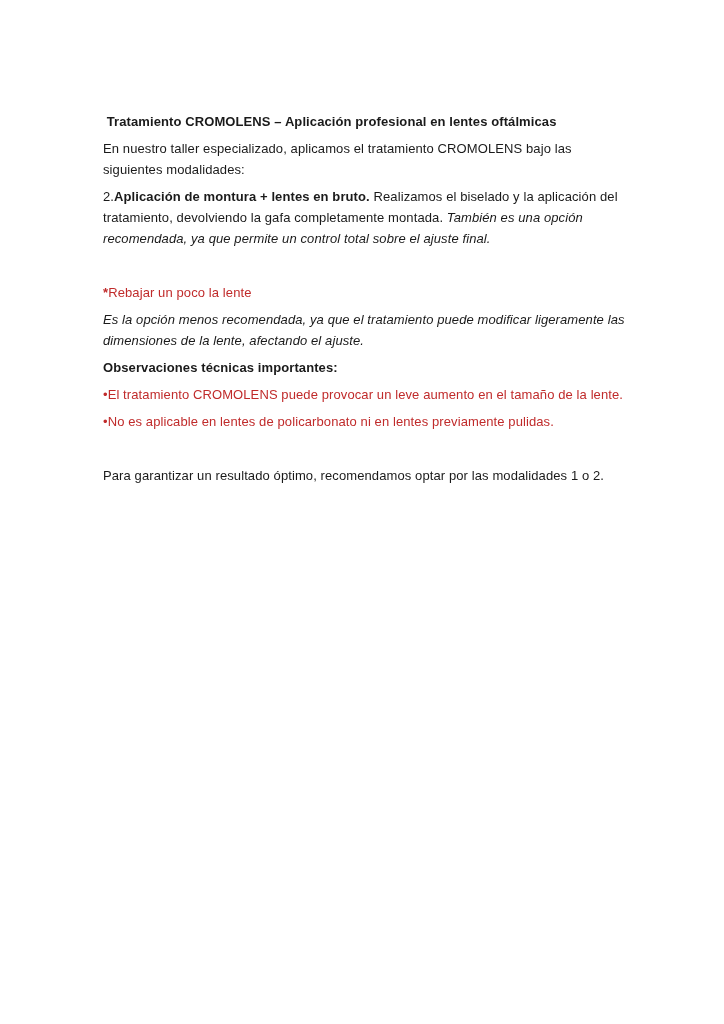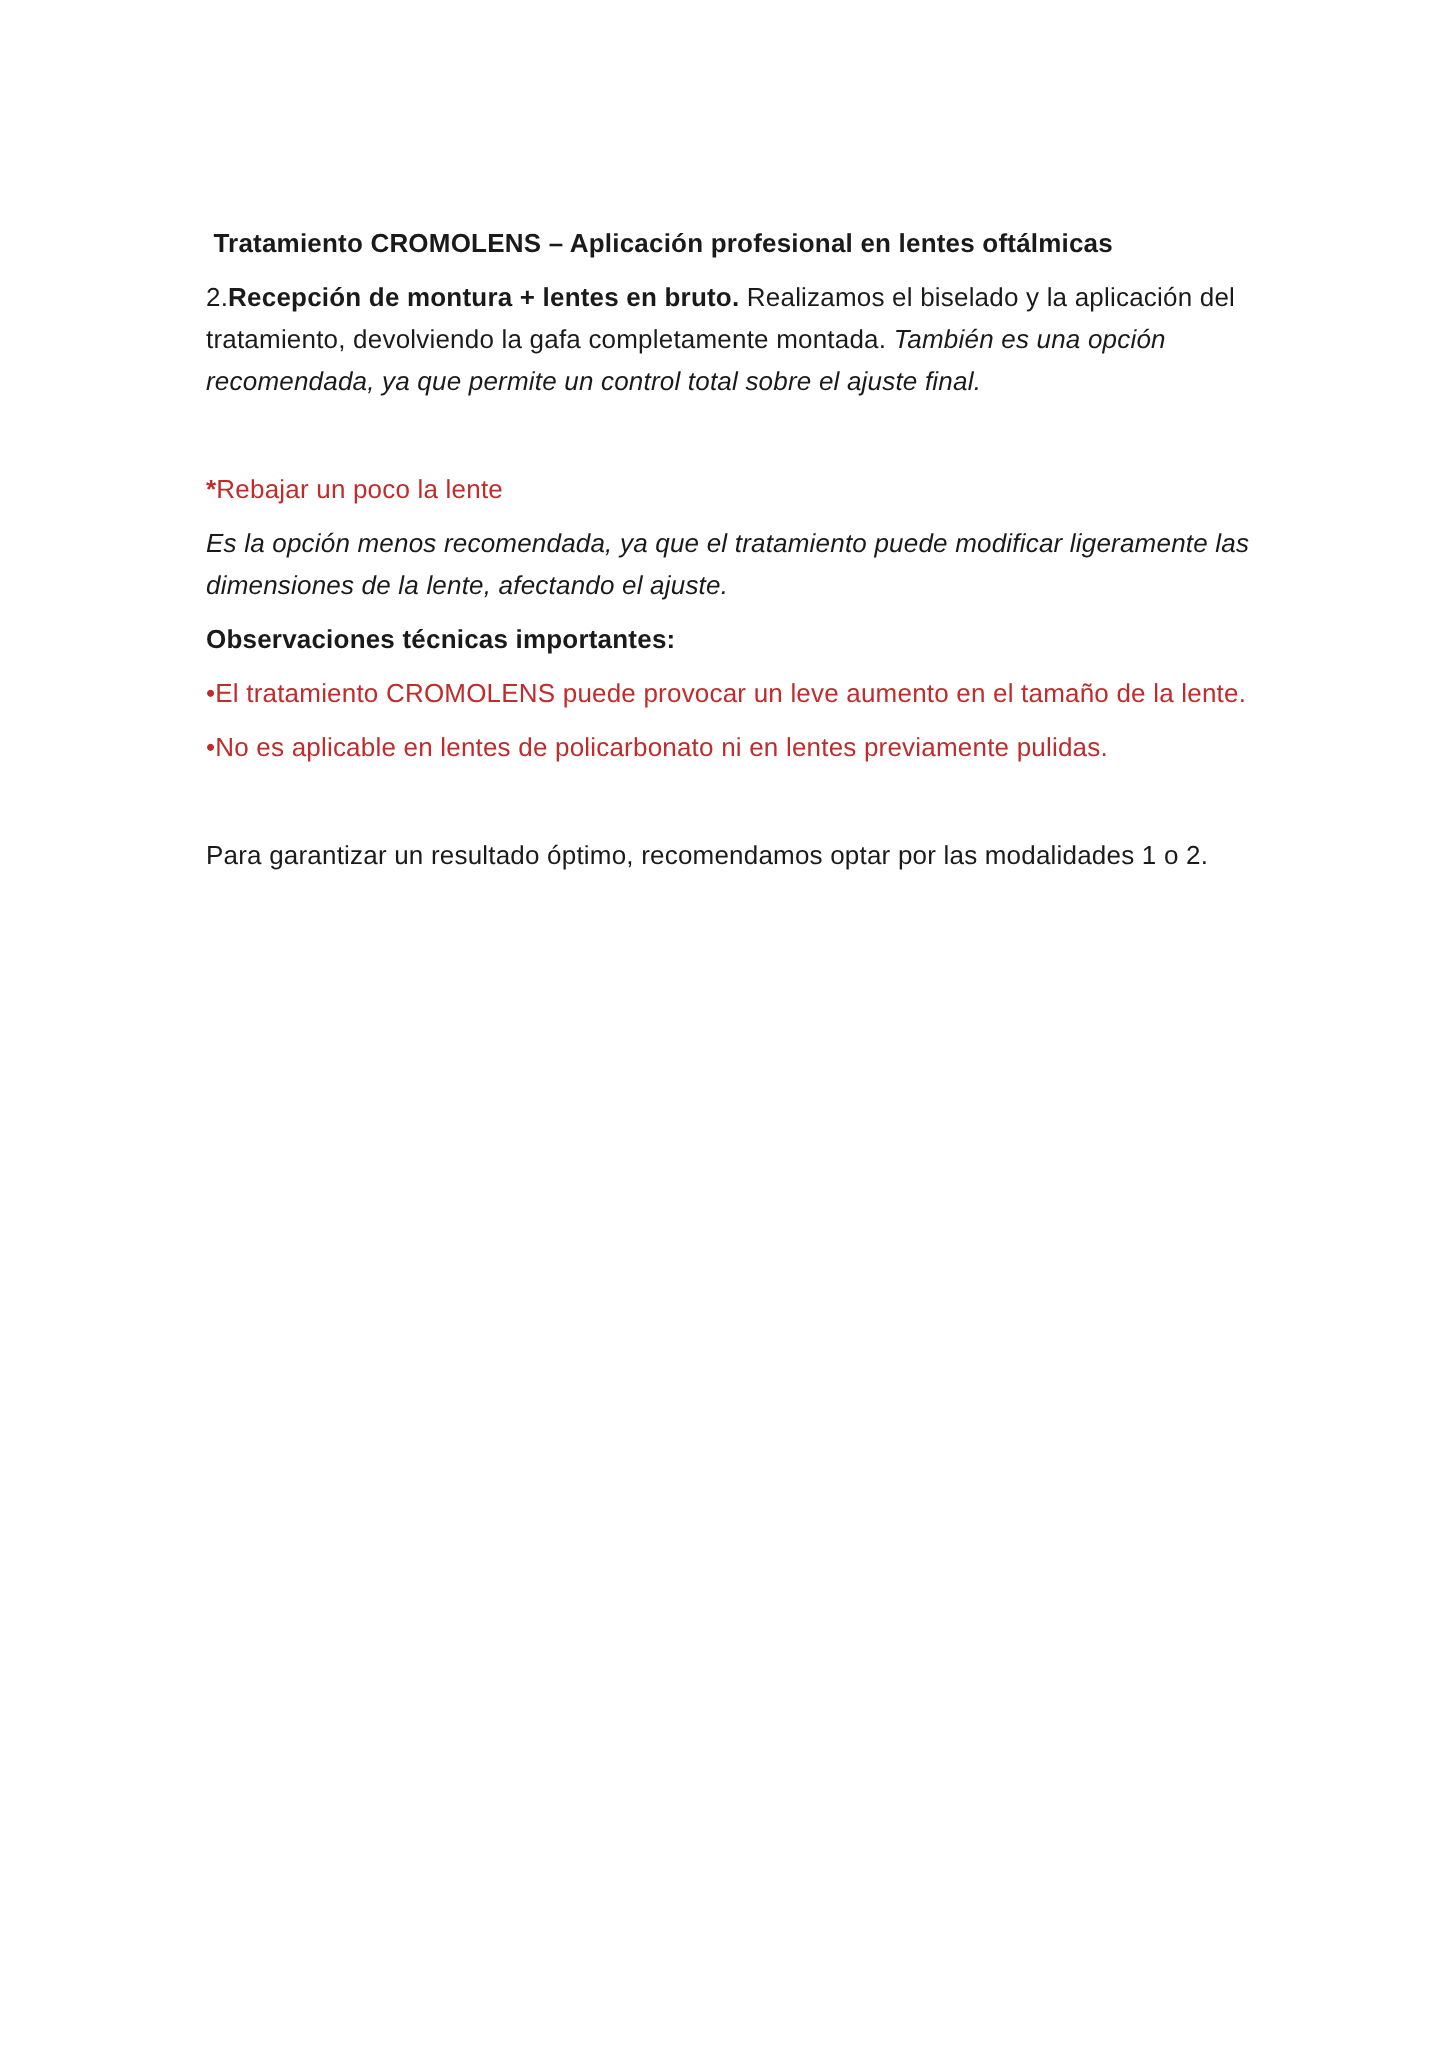--- a/index.html
+++ b/index.html
@@ -33,17 +33,18 @@
   .run-r{font-weight:normal;font-style:normal;}
   .run-b{font-weight:bold;}
   .run-i{font-style:italic;}
   .run-rr{color:var(--red);}
   .run-rb{color:var(--red);font-weight:bold;}
 </style>
 </head>
 <body>
 
 <div class="page">
-  <div class="doc"><p class="para"><span class="run-b"> Tratamiento CROMOLENS – Aplicación profesional en lentes oftálmicas</span></p><p class="para"><span class="run-r">2.</span><span class="run-b">Recepción de montura + lentes en bruto.</span><span class="run-r"> Realizamos el biselado y la aplicación del
+  <div class="doc"><p class="para"><span class="run-b"> Tratamiento CROMOLENS – Aplicación profesional en lentes oftálmicas</span></p><p class="para"><span class="run-r">En nuestro taller especializado, aplicamos el tratamiento CROMOLENS bajo las
+siguientes modalidades:</span></p><p class="para"><span class="run-r">2.</span><span class="run-b">Aplicación de montura + lentes en bruto.</span><span class="run-r"> Realizamos el biselado y la aplicación del
 tratamiento, devolviendo la gafa completamente montada. </span><span class="run-i">También es una opción
 recomendada, ya que permite un control total sobre el ajuste final.</span></p><p class="para empty"></p><p class="para"><span class="run-rb">*</span><span class="run-rr">Rebajar un poco la lente</span></p><p class="para"><span class="run-i">Es la opción menos recomendada, ya que el tratamiento puede modificar ligeramente las
 dimensiones de la lente, afectando el ajuste.</span></p><p class="para"><span class="run-b">Observaciones técnicas importantes:</span></p><p class="para"><span class="run-rr">•El tratamiento CROMOLENS puede provocar un leve aumento en el tamaño de la lente.</span></p><p class="para"><span class="run-rr">•No es aplicable en lentes de policarbonato ni en lentes previamente pulidas.</span></p><p class="para empty"></p><p class="para"><span class="run-r">Para garantizar un resultado óptimo, recomendamos optar por las modalidades 1 o 2.</span></p></div>
 </div>
 
 </body></html>

